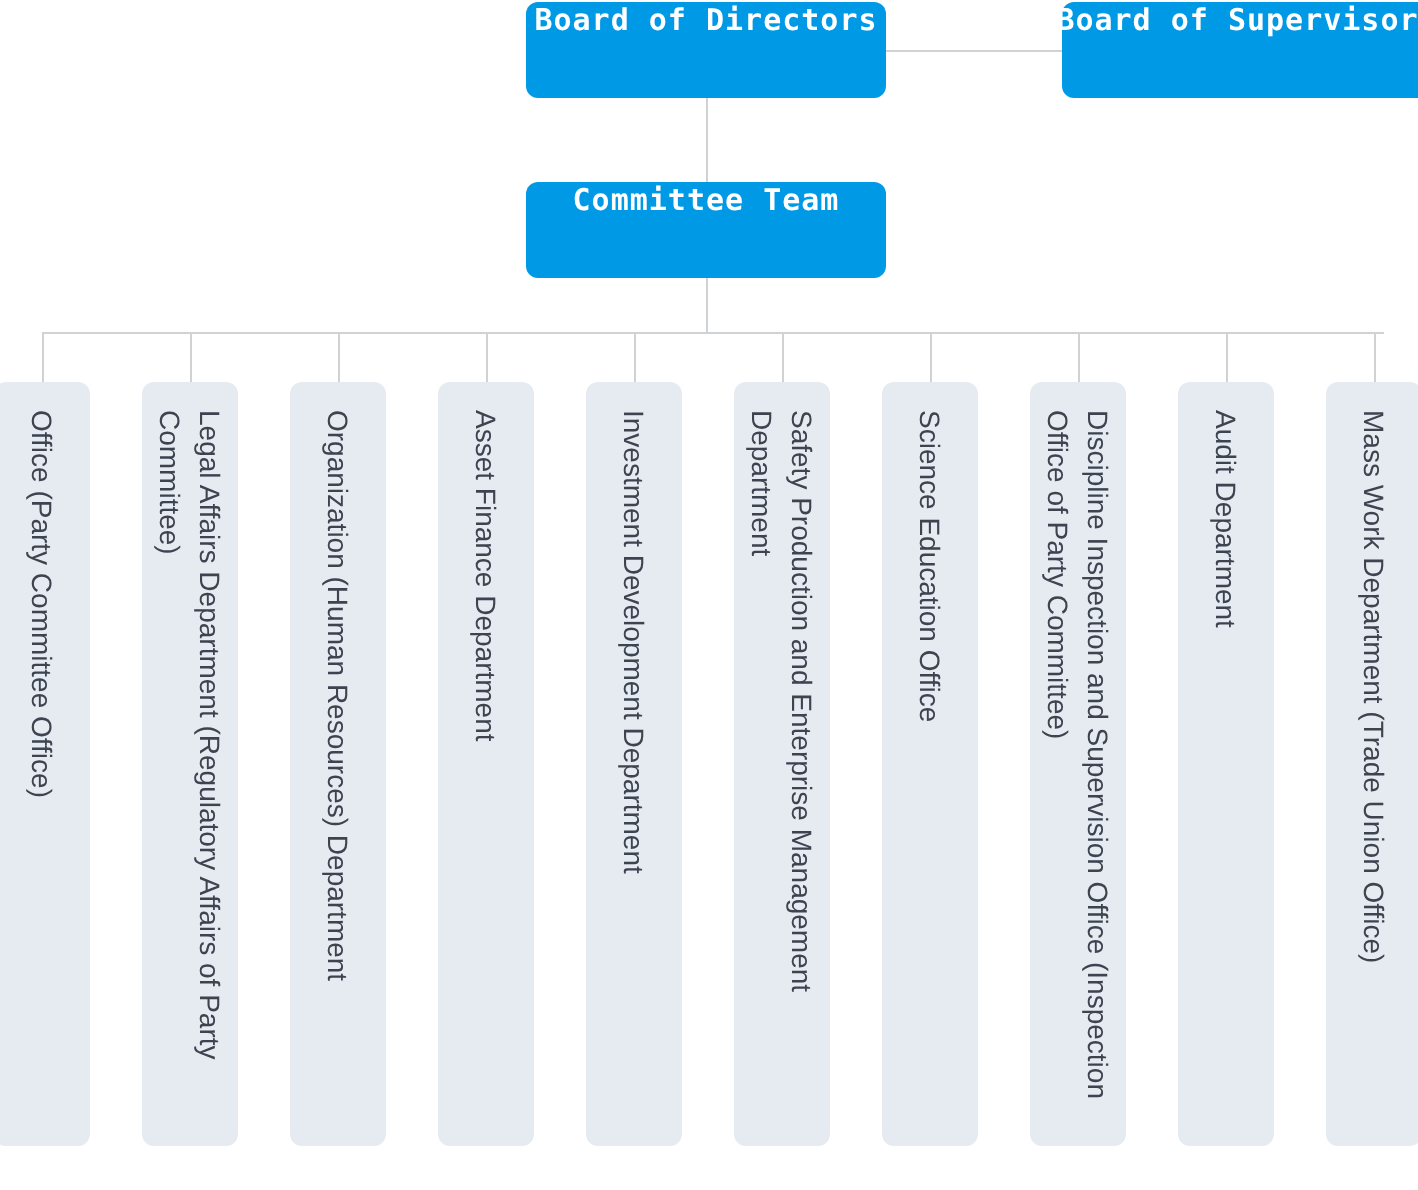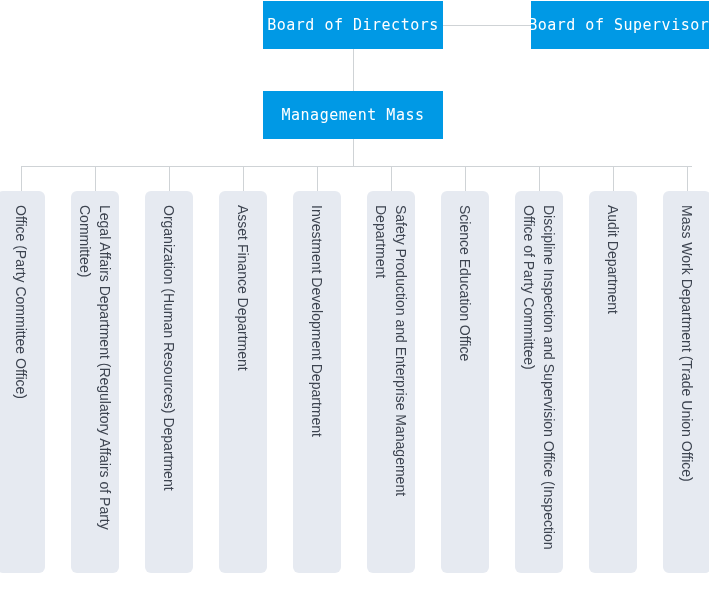--- a/index.html
+++ b/index.html
@@ -26,28 +26,27 @@
     background: #cfd3d6;
   }
   .line.h { height: 1px; }
   .line.v { width: 1px; }
 
   
   .node-blue {
     position: absolute;
     background: #039be5;
     background: #0099e5;
-    border-radius: 0;
+    border-radius: 6px;
     color: #ffffff;
     display: flex;
-    align-items: center;
     justify-content: center;
     font-family: "DejaVu Sans Mono", "Liberation Mono", monospace;
     font-size: 15px;
-    font-weight: normal;
+    font-weight: bold;
     letter-spacing: 0.5px;
     white-space: nowrap;
     box-sizing: border-box;
   }
 
   #node-board-of-directors {
     left: 263px;
     top: 1px;
     width: 180px;
     height: 48px;
@@ -113,21 +112,21 @@
 
   <div id="node-board-of-directors" class="node-blue">
     <span>Board of Directors</span>
   </div>
 
   <div id="node-board-of-supervisors" class="node-blue">
     <span>Board of Supervisors</span>
   </div>
 
   <div id="node-management-team" class="node-blue">
-    <span>Management Mass</span>
+    <span>Committee Team</span>
   </div>
 
   <div class="line h" style="left:443px; top:25px; width:88px;"></div>
 
   <div class="line v" style="left:353px; top:49px; height:42px;"></div>
 
   <div class="line v" style="left:353px; top:139px; height:27px;"></div>
 
   <div class="line h" style="left:21px; top:166px; width:671px;"></div>
 

